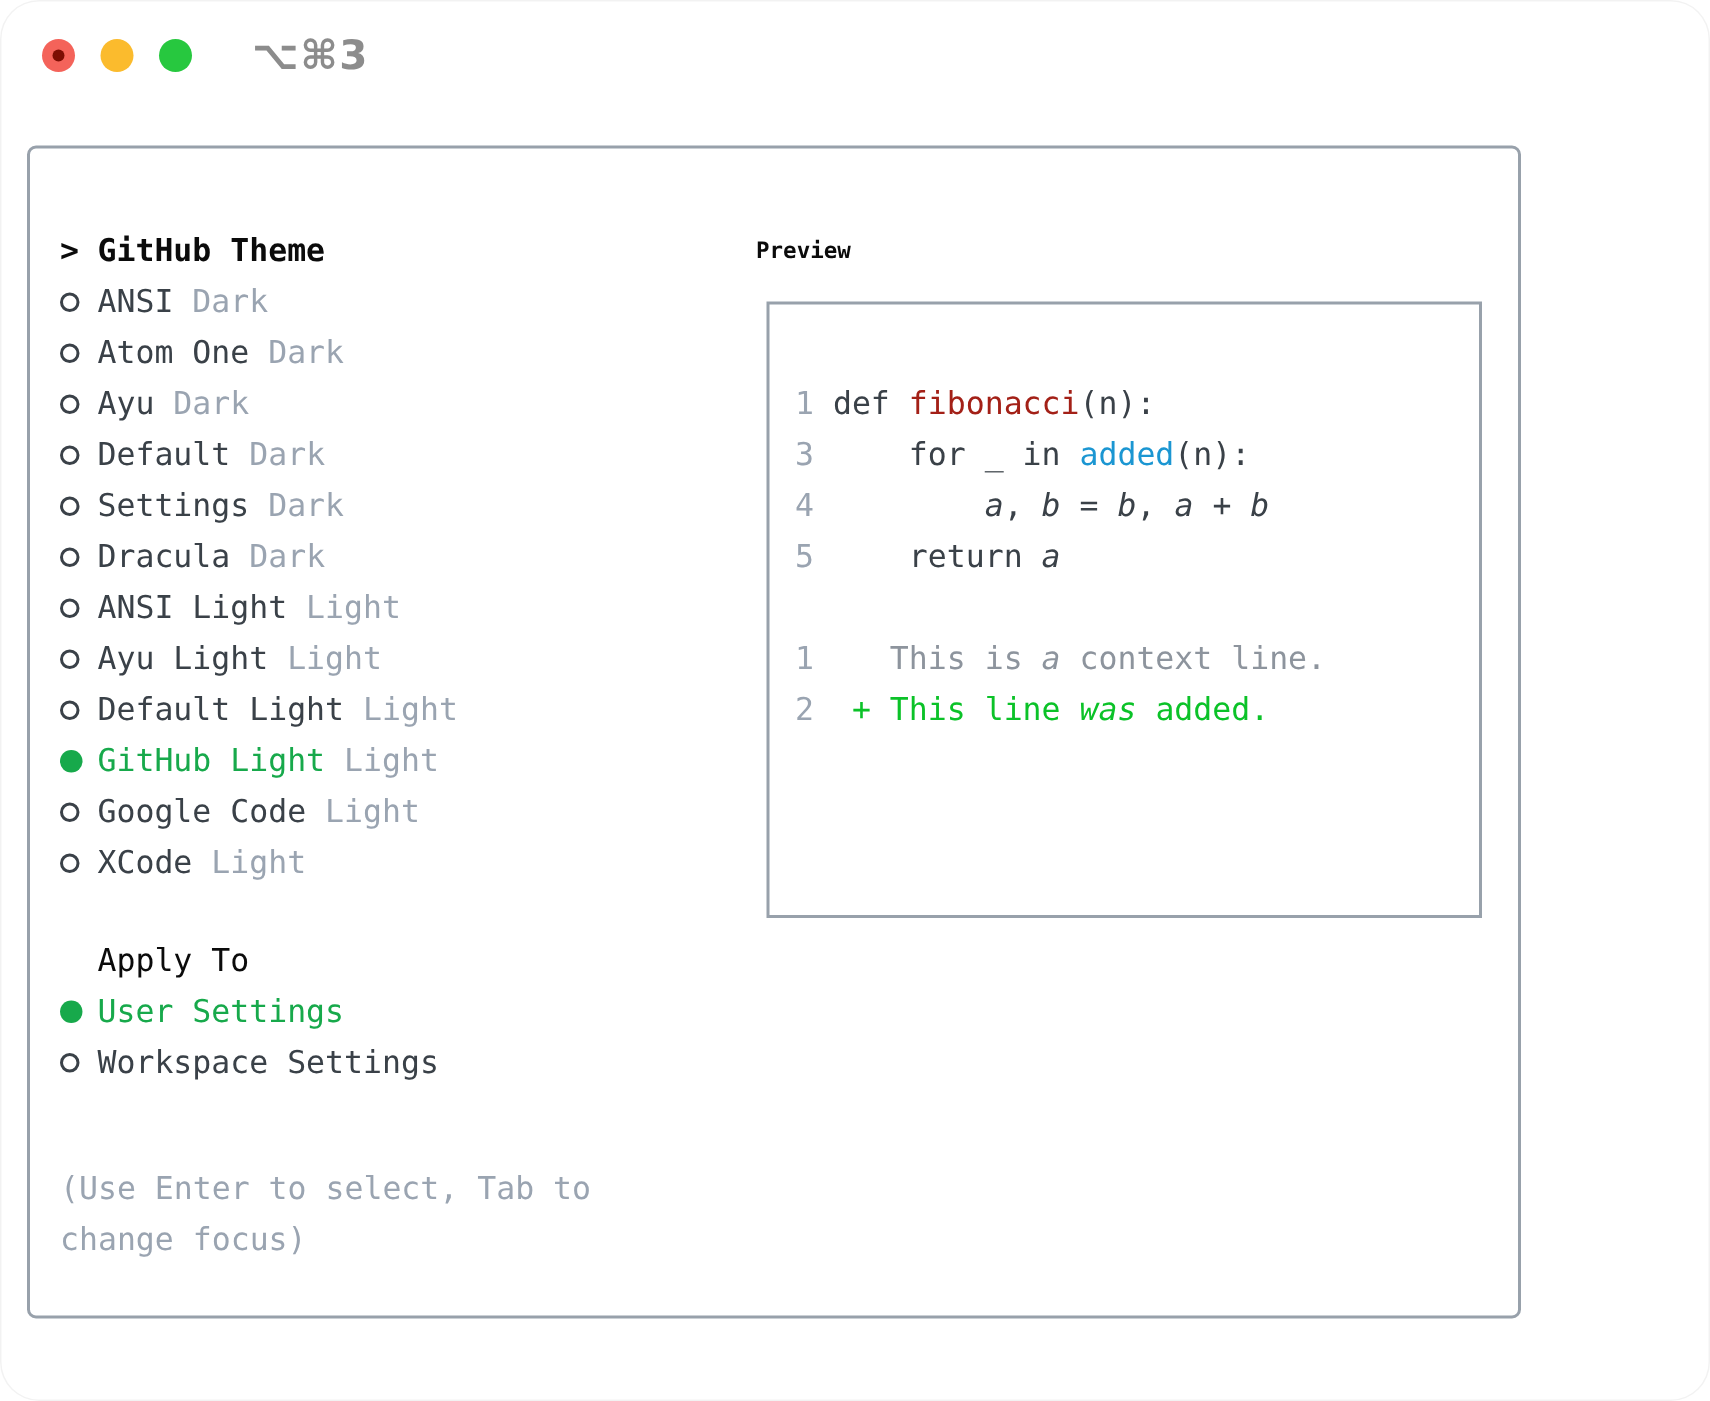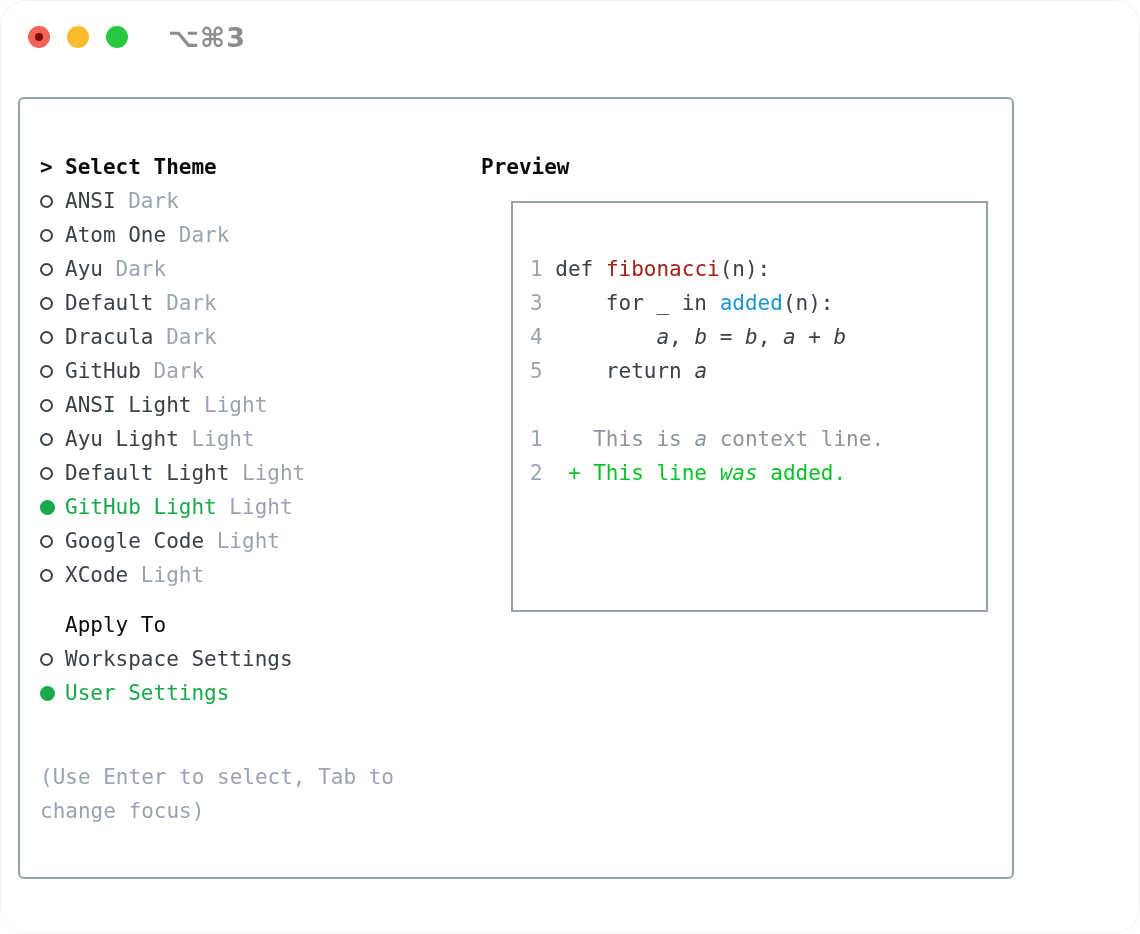--- a/index.html
+++ b/index.html
@@ -39,27 +39,27 @@
   }
   .row { display: flex; align-items: center; height: 34px; white-space: pre; }
   .marker { display: inline-flex; width: 25px; flex: 0 0 25px; align-items: center; }
   .prompt-char { font-weight: bold; color: var(--text-black); }
   .ring  { width: 13px; height: 13px; border-radius: 50%; border: 2px solid var(--text-dark); }
   .dot   { width: 15px; height: 15px; border-radius: 50%; background: var(--select-green); }
   .row .name { color: var(--text-dark); }
   .row.selected .name { color: var(--select-green); }
   .row .tag { color: var(--muted-gray); margin-left: 1ch; }
   .list-header { font-weight: bold; color: var(--text-black); }
-  .apply-header { margin-top: 16px; height: 34px; line-height: 34px; color: var(--text-black); padding-left: 25px; }
+  .apply-header { margin-top: 31px; height: 34px; line-height: 34px; color: var(--text-black); padding-left: 25px; }
   .hint { margin-top: 50px; width: 29ch; color: var(--muted-gray); white-space: normal; }
 
   
   .preview-header {
-    position: absolute; left: 461px; top: 51px; height: 34px; line-height: 34px;
-    font-size: 21px; font-weight: bold; color: var(--text-black);
+    position: absolute; left: 484px; top: 51px; height: 34px; line-height: 34px;
+    font-size: 15px; font-weight: bold; color: var(--text-black);
   }
   .preview-box {
     position: absolute; left: 491px; top: 102px; width: 477px; height: 411px;
     border: 2px solid var(--border-gray); background: #fff;
     padding: 49px 0 0 17px; overflow: hidden;
   }
   .code-line { height: 34px; line-height: 34px; font-size: 21px; white-space: pre; }
   .tk-d  { color: var(--code-default); }
   .tk-ln { color: var(--muted-gray); }
   .tk-fn { color: var(--func-red); }
@@ -79,40 +79,40 @@
     <div class="traffic red"></div>
     <div class="traffic yellow"></div>
     <div class="traffic green"></div>
     <div class="shortcut">⌥⌘3</div>
   </div>
 
   <div class="panel">
 
     <div class="left-col">
       <div class="row list-header">
-        <span class="marker"><span class="prompt-char">&gt;</span></span><span>Select Theme</span>
+        <span class="marker"><span class="prompt-char">&gt;</span></span><span>GitHub Theme</span>
       </div>
       <div id="themes-container">
           <div class="row"><span class="marker"><span class="ring"></span></span><span class="name">ANSI</span><span class="tag">Dark</span></div>
           <div class="row"><span class="marker"><span class="ring"></span></span><span class="name">Atom One</span><span class="tag">Dark</span></div>
           <div class="row"><span class="marker"><span class="ring"></span></span><span class="name">Ayu</span><span class="tag">Dark</span></div>
           <div class="row"><span class="marker"><span class="ring"></span></span><span class="name">Default</span><span class="tag">Dark</span></div>
+          <div class="row"><span class="marker"><span class="ring"></span></span><span class="name">Settings</span><span class="tag">Dark</span></div>
           <div class="row"><span class="marker"><span class="ring"></span></span><span class="name">Dracula</span><span class="tag">Dark</span></div>
-          <div class="row"><span class="marker"><span class="ring"></span></span><span class="name">GitHub</span><span class="tag">Dark</span></div>
           <div class="row"><span class="marker"><span class="ring"></span></span><span class="name">ANSI Light</span><span class="tag">Light</span></div>
           <div class="row"><span class="marker"><span class="ring"></span></span><span class="name">Ayu Light</span><span class="tag">Light</span></div>
           <div class="row"><span class="marker"><span class="ring"></span></span><span class="name">Default Light</span><span class="tag">Light</span></div>
           <div class="row selected"><span class="marker"><span class="dot"></span></span><span class="name">GitHub Light</span><span class="tag">Light</span></div>
           <div class="row"><span class="marker"><span class="ring"></span></span><span class="name">Google Code</span><span class="tag">Light</span></div>
           <div class="row"><span class="marker"><span class="ring"></span></span><span class="name">XCode</span><span class="tag">Light</span></div>
         </div>
       <div class="apply-header">Apply To</div>
       <div id="apply-container">
+          <div class="row selected"><span class="marker"><span class="dot"></span></span><span class="name">User Settings</span></div>
           <div class="row"><span class="marker"><span class="ring"></span></span><span class="name">Workspace Settings</span></div>
-          <div class="row selected"><span class="marker"><span class="dot"></span></span><span class="name">User Settings</span></div>
         </div>
       <div class="hint">(Use Enter to select, Tab to change focus)</div>
     </div>
 
     <div class="preview-header">Preview</div>
     <div class="preview-box">
       <div id="code-container">
           <div class="code-line"><span class="tk-ln">1 </span><span class="tk-d">def </span><span class="tk-fn">fibonacci</span><span class="tk-d">(n):</span></div>
           <div class="code-line"><span class="tk-ln">3 </span><span class="tk-d">    for _ in </span><span class="tk-bi">added</span><span class="tk-d">(n):</span></div>
           <div class="code-line"><span class="tk-ln">4 </span><span class="tk-d">        </span><span class="tk-d it">a</span><span class="tk-d">, </span><span class="tk-d it">b</span><span class="tk-d"> = </span><span class="tk-d it">b</span><span class="tk-d">, </span><span class="tk-d it">a</span><span class="tk-d"> + </span><span class="tk-d it">b</span></div>

